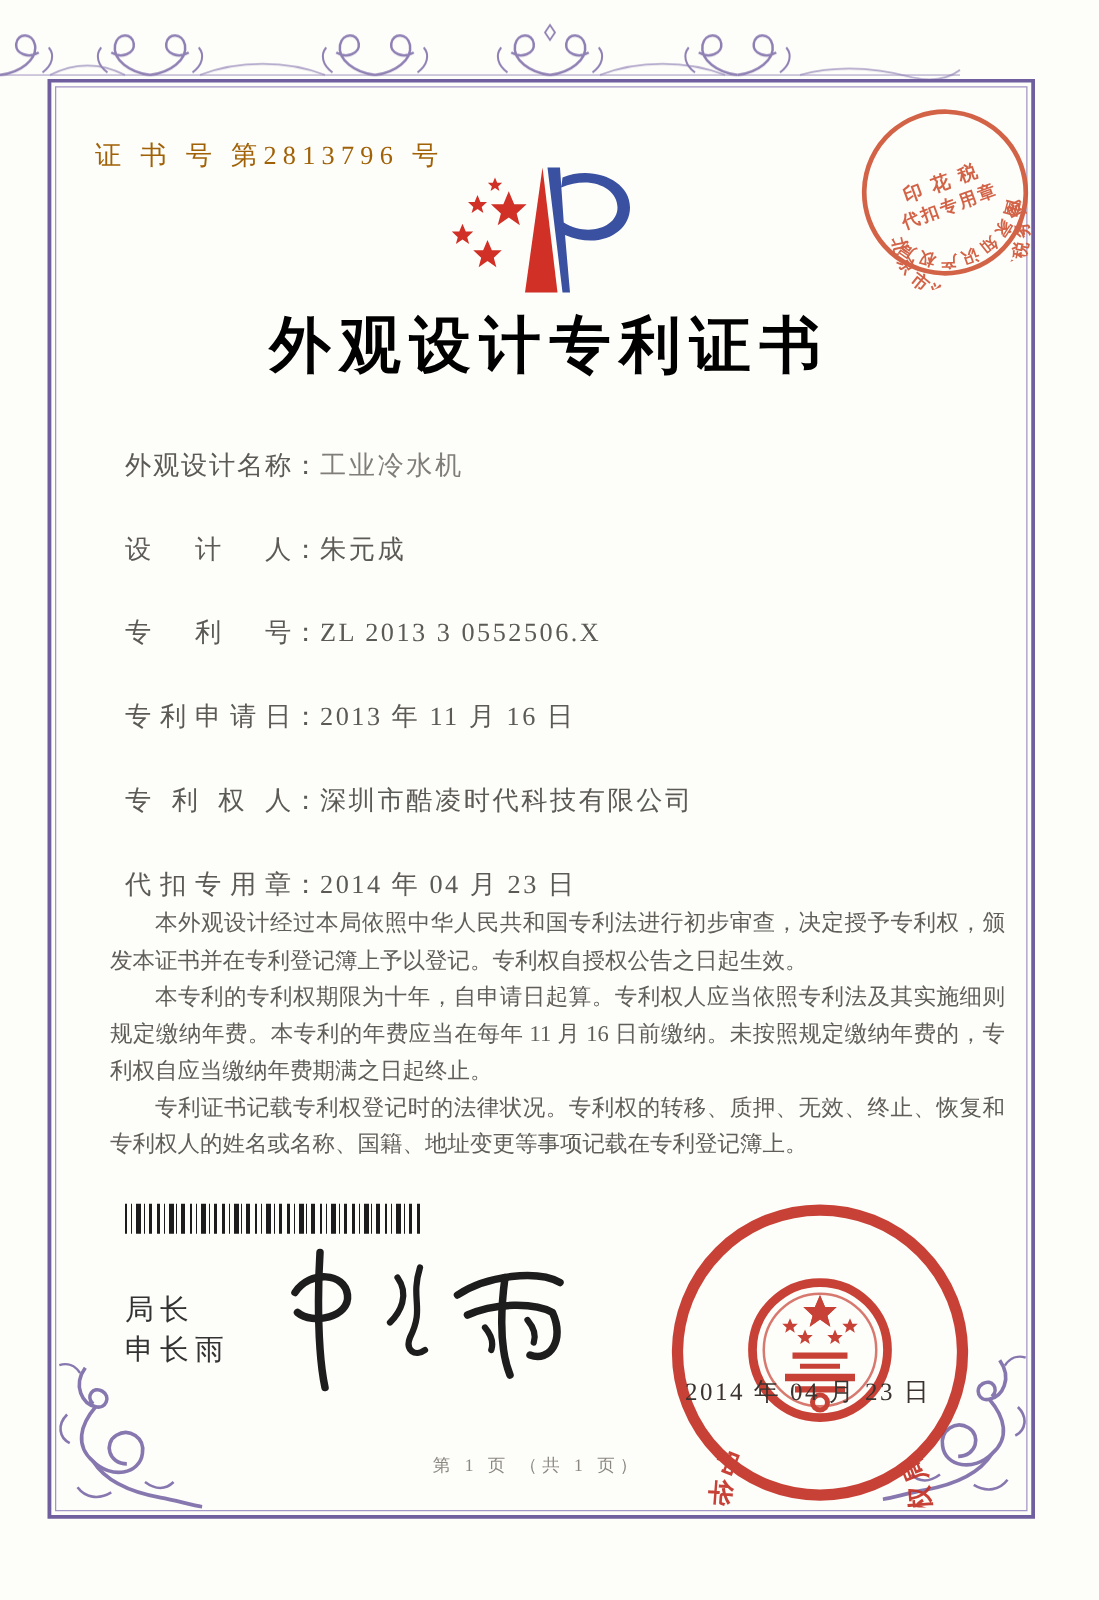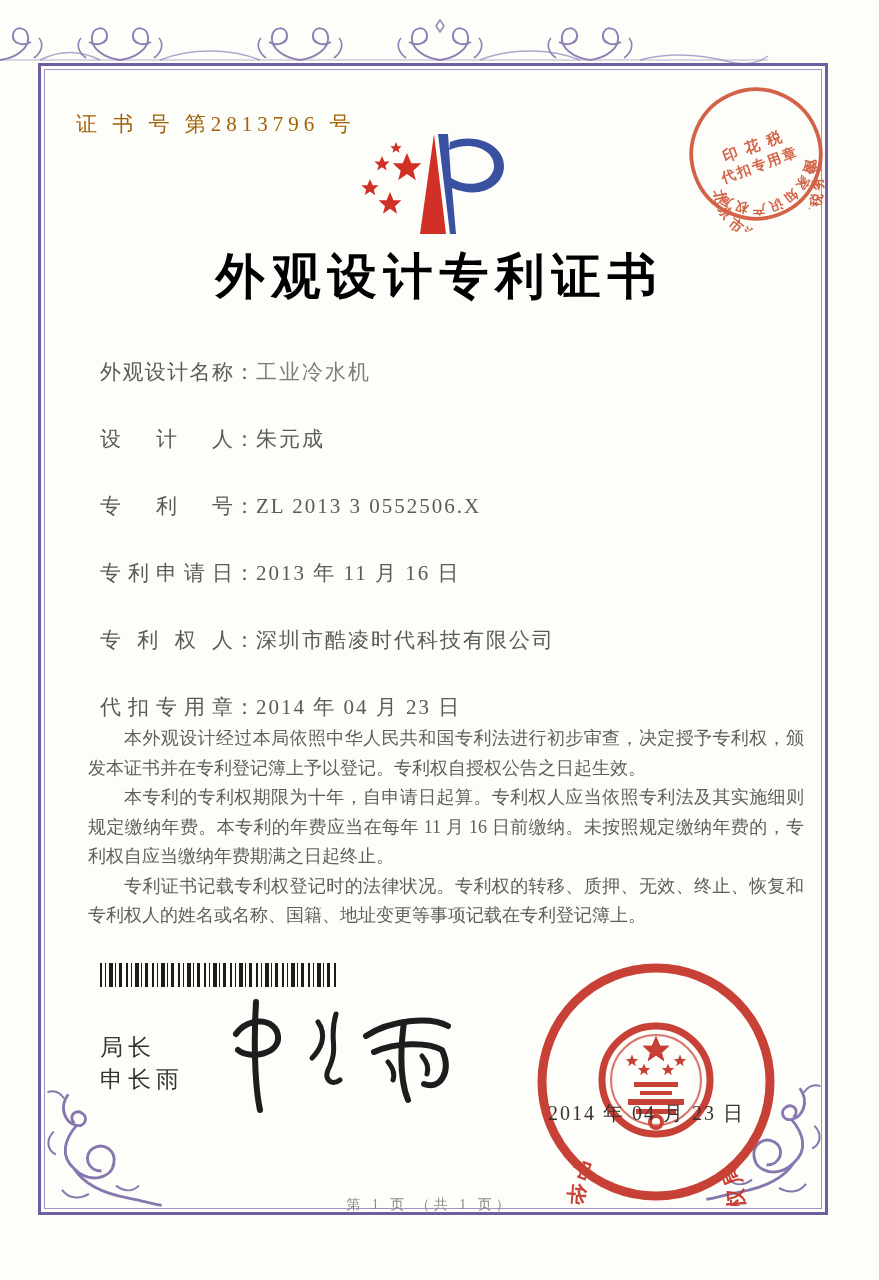--- a/index.html
+++ b/index.html
@@ -56,21 +56,21 @@
   .signer-name{position:absolute;left:100px;top:1064px;font-size:23px;letter-spacing:5px;color:#333;
     font-family:Liberation Serif, serif;}
   .signature{position:absolute;left:190px;top:992px;width:290px;height:130px;}
   
   .seal{position:absolute;left:532px;top:958px;width:248px;height:248px;}
   .seal-date{
     position:absolute;left:548px;top:1100px;width:236px;
     font-size:20px;letter-spacing:2px;color:#3a332f;white-space:nowrap;
   }
   .footer{
-    position:absolute;left:38px;top:1196px;width:784px;text-align:center;
+    position:absolute;left:38px;top:1164px;width:784px;text-align:center;
     font-size:14px;letter-spacing:4px;color:#8b8880;
   }
 </style>
 </head>
 <body>
 
 <div class="page">
 
   <svg class="garland" viewBox="0 0 879 60">
     <g stroke="#7b69a7" fill="none" stroke-width="2" opacity="0.85">

